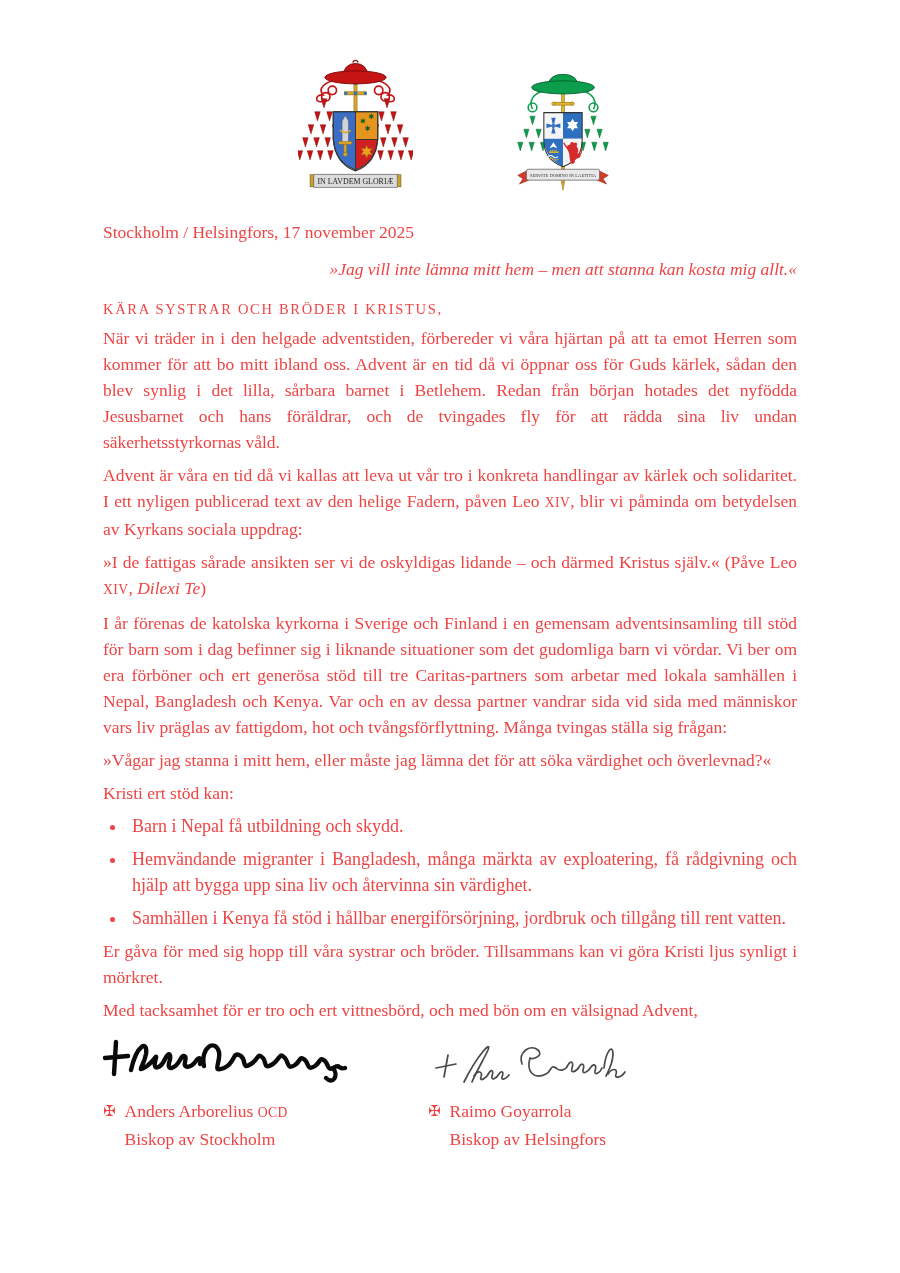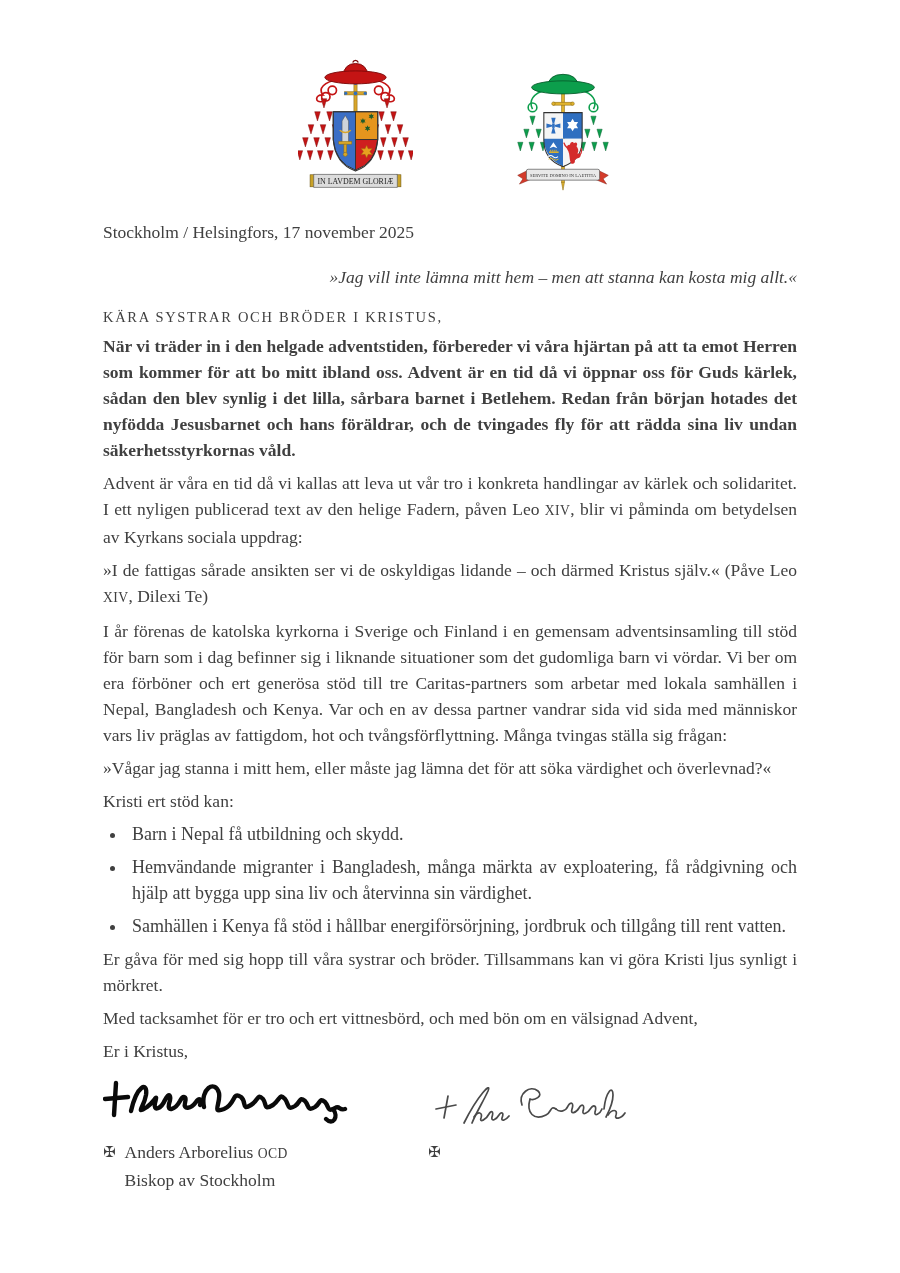--- a/index.html
+++ b/index.html
@@ -2,34 +2,34 @@
 <html><head>
 <meta charset="utf-8">
 <style>
   html,body { margin:0; padding:0; background:#ffffff; }
   .page {
     position:relative;
     width:900px; height:1273px;
     background:#ffffff;
     overflow:hidden;
     font-family:"Liberation Serif", serif;
-    color:#404040;
+    color:#ef4444;
     box-sizing:border-box;
     padding:52px 103px 0 103px;
   }
   .arms-row { display:flex; justify-content:center; align-items:flex-start; gap:96px; margin-left:14px; height:152px; }
   .dateline { font-size:17.5px; margin-top:18px; }
-  .pull-quote { text-align:right; font-style:italic; font-size:17.5px; margin-top:24px; }
+  .pull-quote { text-align:right; font-style:italic; font-size:17.5px; margin-top:16px; }
   .salutation { margin-top:21px; font-size:14.5px; letter-spacing:1.7px; }
   .body-text p { font-size:17.5px; line-height:26px; text-align:justify; margin:0 0 7px 0; }
-  .body-text p.first { margin-top:7px;font-weight:bold; }
+  .body-text p.first { margin-top:7px; }
   ul.point-list { margin:3px 0 7px 0; padding-left:24px; }
   ul.point-list li { font-size:18px; line-height:26px; text-align:justify; margin-bottom:7px; padding-left:5px; }
   .sc { font-size:0.78em; letter-spacing:0.4px; }
-  .it { }
+  .it { font-style:italic; }
   .sig-row { display:flex; align-items:flex-end; margin-top:4px; height:62px; }
   .sig-col-left { width:325px; }
   .sig-col-right { flex:1; }
   .names-row { display:flex; margin-top:6px; }
   .name-col-left { width:325px; }
   .signer { display:flex; gap:9px; font-size:17.5px; line-height:26px; }
   .signer-cross { font-family:"DejaVu Sans", sans-serif; font-size:15px; line-height:26px; }
   svg text { font-family:"Liberation Serif", serif; }
 </style>
 </head>
@@ -218,21 +218,20 @@
     <p>Kristi ert stöd kan:</p>
 
     <ul class="point-list">
       <li>Barn i Nepal få utbildning och skydd.</li>
       <li>Hemvändande migranter i Bangladesh, många märkta av exploatering, få rådgivning och hjälp att bygga upp sina liv och återvinna sin värdighet.</li>
       <li>Samhällen i Kenya få stöd i hållbar energiförsörjning, jordbruk och tillgång till rent vatten.</li>
     </ul>
 
     <p>Er gåva för med sig hopp till våra systrar och bröder. Tillsammans kan vi göra Kristi ljus synligt i mörkret.</p>
     <p>Med tacksamhet för er tro och ert vittnesbörd, och med bön om en välsignad Advent,</p>
-    <p>Er i Kristus,</p>
   </div>
 
   <div class="sig-row">
     <div class="sig-col-left">
       <svg width="262" height="60" viewBox="0 0 262 60">
         <g fill="none" stroke="#0a0a0a" stroke-width="4.4" stroke-linecap="round" stroke-linejoin="round">
           <path d="M13,14 L11,46"></path>
           <path d="M2,30 L25,28"></path>
           <path d="M28,42 C34,16 45,12 43,26 C41,38 32,46 44,38 C52,32 55,23 52,34 C50,43 58,40 62,31 C66,23 69,26 66,35 C64,43 72,41 77,32 C80,26 84,27 82,34 C80,41 88,40 93,33 C96,28 99,30 97,36"></path>
           <path d="M101,38 C97,20 112,10 116,24 C118,35 108,45 121,40 C133,35 129,22 138,28 C144,33 138,42 148,36 C156,31 154,24 160,30 C164,35 160,42 170,36 C178,30 176,24 182,30 C186,35 184,42 192,37 C198,33 196,27 202,32 C206,36 204,43 212,38 C218,34 216,28 222,33 C226,37 224,44 232,39 C237,36 236,42 242,40"></path>
@@ -259,16 +258,20 @@
   <div class="names-row">
     <div class="name-col-left signer">
       <span class="signer-cross">✠</span>
       <div>
         <div><span>Anders Arborelius</span> <span class="sc">OCD</span></div>
         <div>Biskop av Stockholm</div>
       </div>
     </div>
     <div class="signer">
       <span class="signer-cross">✠</span>
+      <div>
+        <div><span>Raimo Goyarrola</span><span class="sc"></span></div>
+        <div>Biskop av Helsingfors</div>
+      </div>
     </div>
   </div>
 
 </div>
 
 </body></html>

